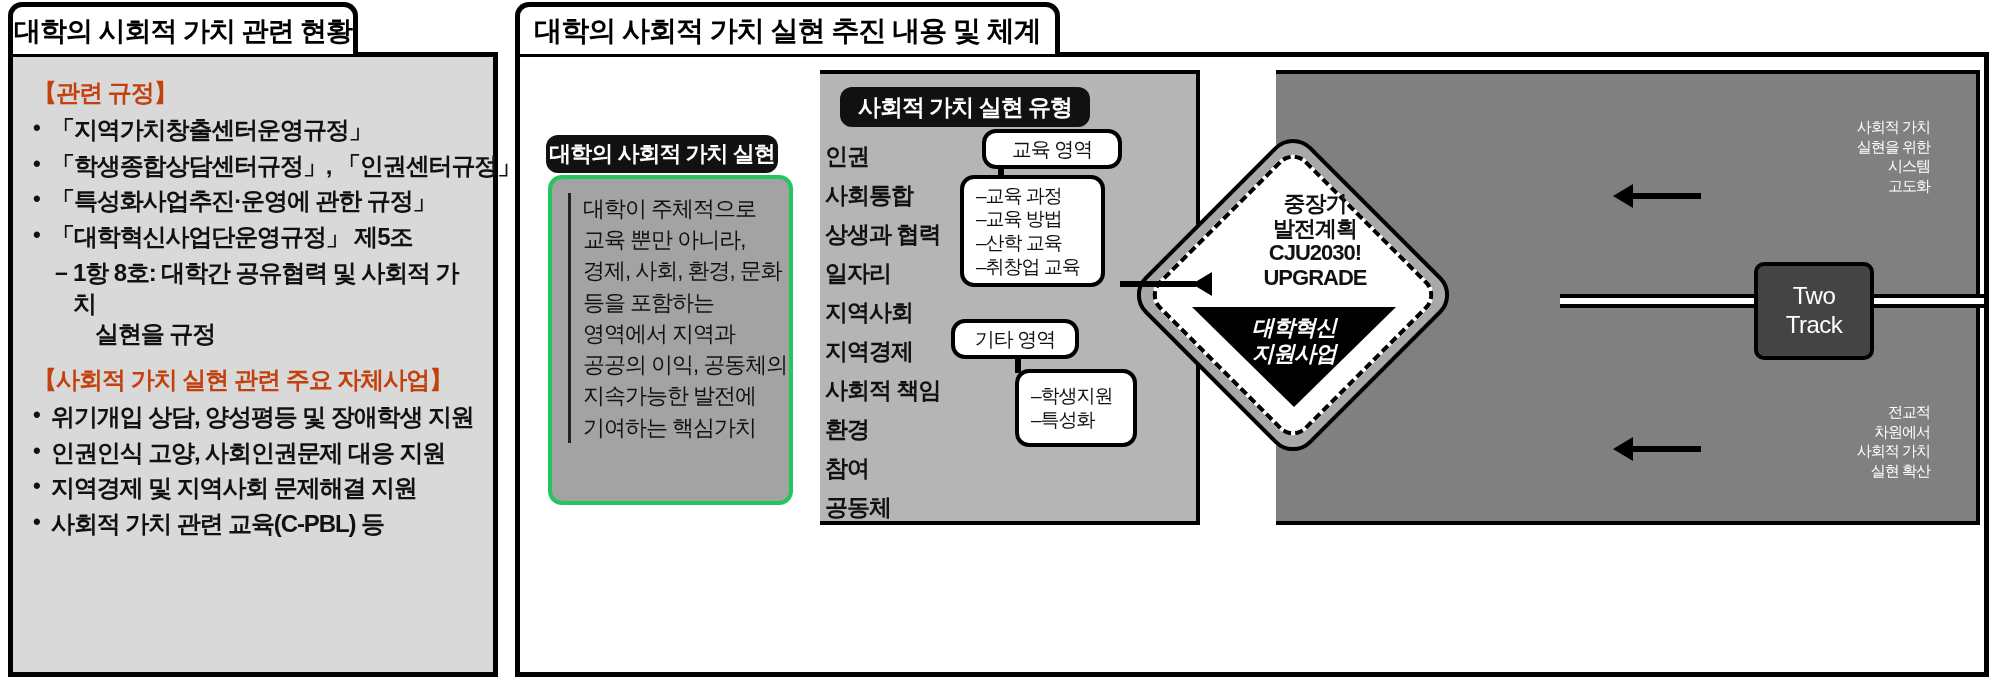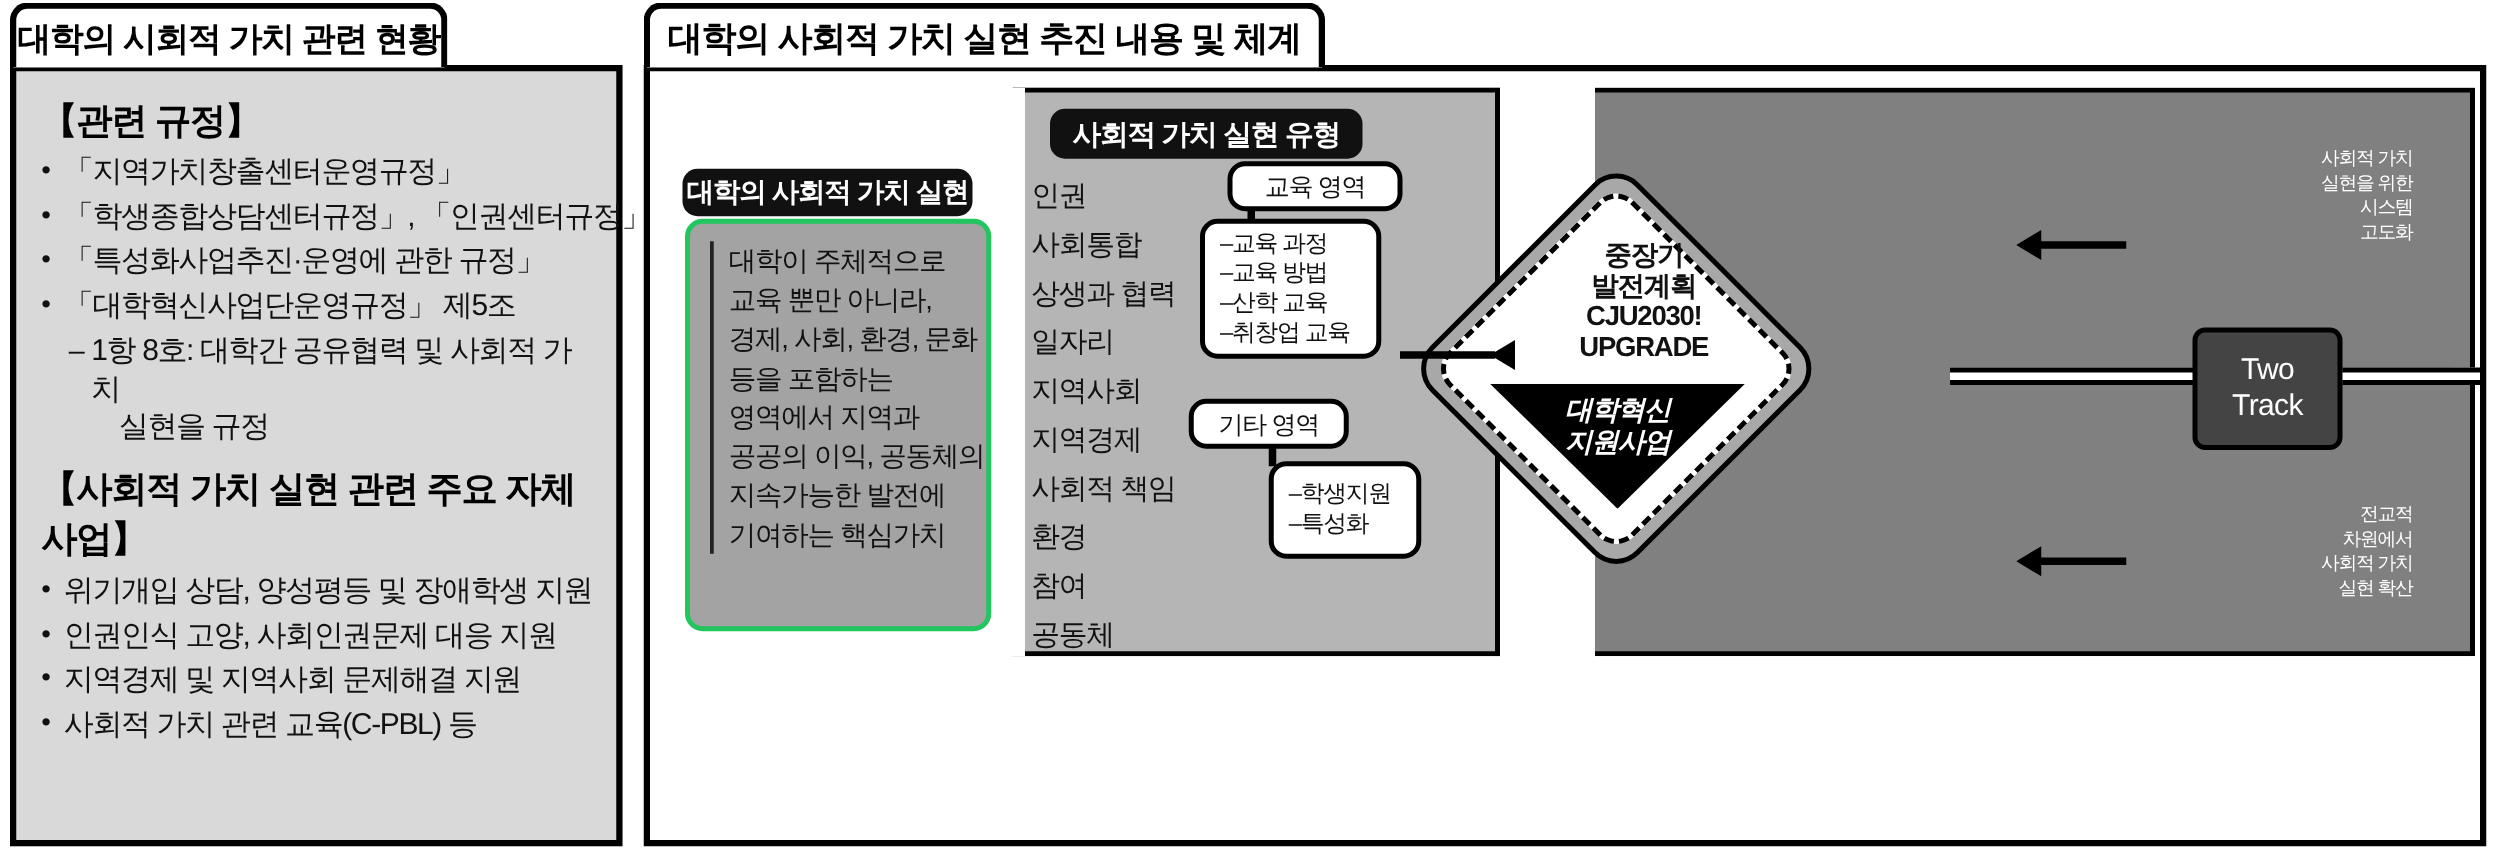--- a/index.html
+++ b/index.html
@@ -25,23 +25,23 @@
   .panel-body{
     position:absolute;
     border:5px solid #000;
     box-sizing:border-box;
     z-index:2;
   }
 
   
   #left-tab{left:8px;top:2px;width:350px;height:52px;font-size:27px;letter-spacing:-1px;}
   #left-body{left:8px;top:52px;width:490px;height:625px;background:#d9d9d9;padding:18px 14px 0 16px;}
-  .sec-head{font-size:29px;font-weight:bold;color:#000000;margin:2px 0 6px 4px;letter-spacing:-1px;}
+  .sec-head{font-size:24px;font-weight:bold;color:#c2410c;margin:2px 0 6px 4px;letter-spacing:-1px;}
   .sec-head.second{margin-top:14px;}
-  ul.bul{list-style:none;margin:0;padding:0;}
+  ul.bul{list-style:none;margin:0;padding:0;font-weight:bold;}
   ul.bul li{
     font-size:24px;color:#111;line-height:1.28;
     margin:0 0 5px 0;padding-left:22px;position:relative;letter-spacing:-1.1px;
     white-space:nowrap;
   }
   ul.bul li.dot::before{
     content:"\2022";position:absolute;left:4px;top:-1px;font-size:22px;
   }
   ul.bul li.dash{
     padding-left:44px;white-space:normal;margin-bottom:2px;
@@ -99,21 +99,21 @@
     margin:14px 10px 0 16px;border-left:3px solid #222;padding-left:12px;
   }
   #center-card .inner div{
     font-size:22px;color:#111;line-height:1.42;letter-spacing:-1px;white-space:nowrap;
   }
   #center-pill{left:26px;top:78px;width:232px;height:38px;font-size:22px;}
 
   
   #type-pill{left:320px;top:30px;width:250px;height:40px;font-size:23px;}
   #type-list{
-    position:absolute;left:305px;top:88px;width:230px;z-index:7;
+    position:absolute;left:305px;top:88px;width:230px;z-index:7;font-weight:bold;
   }
   #type-list div{
     font-size:23px;color:#111;line-height:1.0;margin-bottom:16px;letter-spacing:-1px;
   }
 
   
   .callout{
     position:absolute;background:#fff;border:4px solid #000;border-radius:14px;
     box-sizing:border-box;z-index:9;display:flex;align-items:center;justify-content:center;
   }

